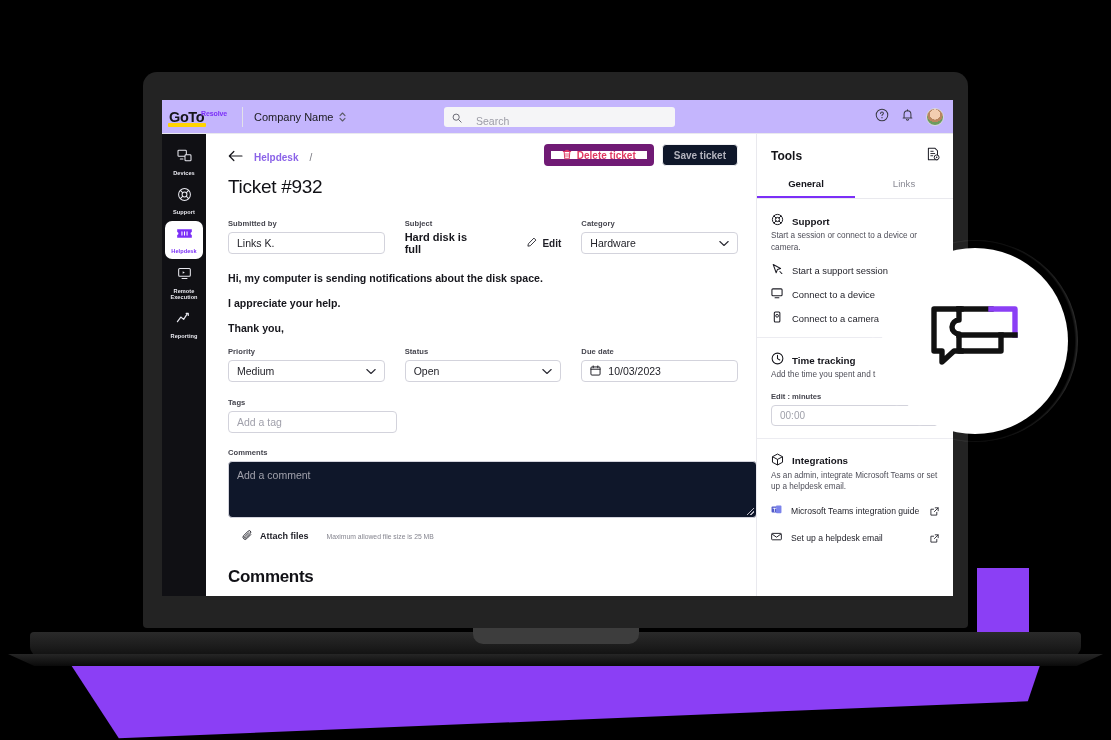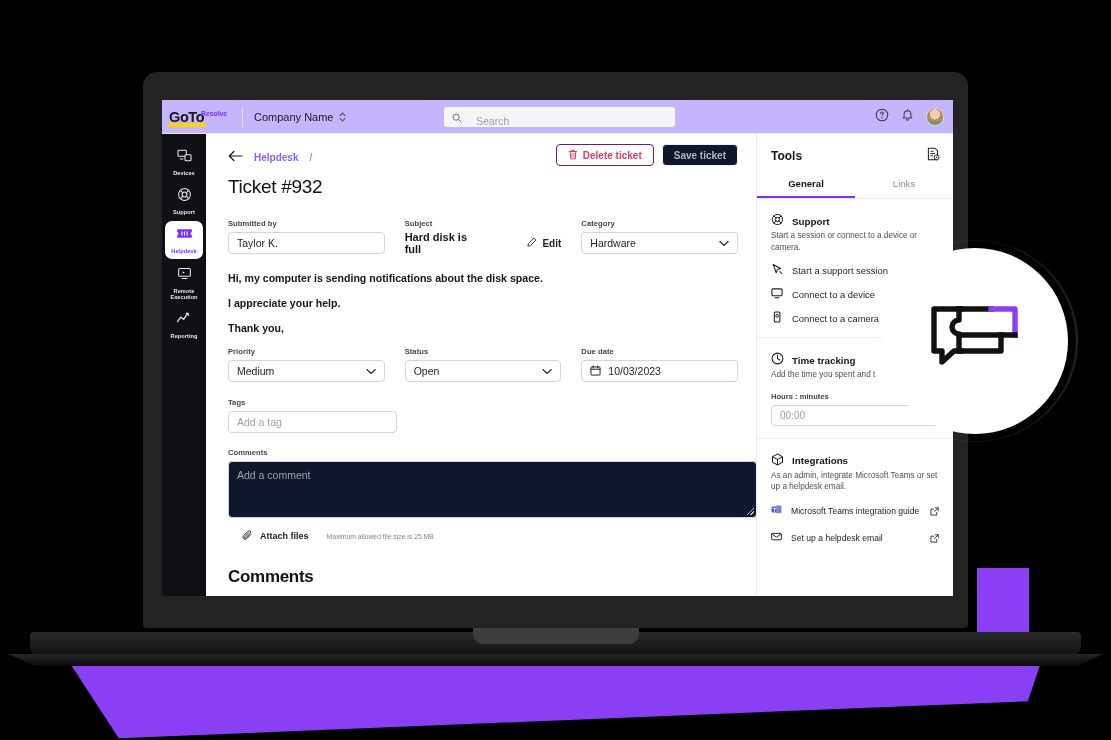--- a/index.html
+++ b/index.html
@@ -114,21 +114,21 @@
   }
   .crumb-row { display: flex; align-items: center; gap: 11px; height: 18px; }
   .back-arrow { cursor: pointer; }
   .crumb-link { font-size: 10px; color: #8b63e8; font-weight: 600; cursor: pointer; }
   .crumb-sep { font-size: 10px; color: #77777f; }
   .action-btns { position: absolute; right: 18px; top: 10px; display: flex; gap: 8px; }
   .btn {
     height: 22px; border-radius: 4px; font-size: 10px; font-weight: 700;
     display: flex; align-items: center; gap: 5px; padding: 0 11px; cursor: pointer;
   }
-  .btn-delete { border: 1px solid #701a75; color: #e03a63; background: #fff; }
+  .btn-delete { border: 7px solid #701a75; color: #e03a63; background: #fff; }
   .btn-save { background: #0f172a; color: #b4b4be; border: 1px solid #f0f0f3; cursor: default; }
   .ticket-title { font-size: 19px; font-weight: 400; color: #111116; margin-top: 10px; letter-spacing: -.3px; }
 
   .field-label { font-size: 7.6px; font-weight: 700; color: #45454e; margin-bottom: 4px; letter-spacing: .05px; }
   .row3 { display: flex; gap: 20px; margin-top: 21px; }
   .col { width: 169px; }
   .col-sub { width: 169px; }
   .input-box {
     height: 22px; border: 1px solid #d3d3dc; border-radius: 4px;
     background: #fff; display: flex; align-items: center; padding: 0 8px;
@@ -348,21 +348,21 @@
             <div class="btn btn-save">
               <span>Save ticket</span>
             </div>
           </div>
 
           <h1 class="ticket-title">Ticket #932</h1>
 
           <div class="row3">
             <div class="col">
               <div class="field-label">Submitted by</div>
-              <div class="input-box">Taylor K.</div>
+              <div class="input-box">Links K.</div>
             </div>
 
             <div class="col-sub">
               <div class="field-label">Subject</div>
               <div class="subject-line">
                 <span class="subject-val">Hard disk is full</span>
                 <span class="edit-btn">
                   <span>
                     <svg width="10" height="10" viewBox="0 0 12 12" fill="none">
                       <path d="M8.3 1.3 10.7 3.7 3.9 10.5 1.1 11l.5-2.8z" stroke="#1e1e26" stroke-width="1.05" stroke-linejoin="round"></path>
@@ -523,21 +523,21 @@
             <div class="sect-head">
               <span>
                 <svg width="13" height="13" viewBox="0 0 15 15" fill="none">
                   <circle cx="7.5" cy="7.5" r="6.2" stroke="#15151b" stroke-width="1.2"></circle>
                   <path d="M7.5 3.9v3.8l2.6 1.6" stroke="#15151b" stroke-width="1.2" stroke-linecap="round" stroke-linejoin="round"></path>
                 </svg>
               </span>
               <span class="sect-title">Time tracking</span>
             </div>
             <div class="sect-desc">Add the time you spent and t</div>
-            <div class="mini-label">Hours : minutes</div>
+            <div class="mini-label">Edit : minutes</div>
             <div class="time-input">00:00</div>
           </section>
 
           <section class="sect" style="border-bottom:none">
             <div class="sect-head">
               <span>
                 <svg width="13" height="13" viewBox="0 0 15 15" fill="none">
                   <path d="M7.5 1.2 13.3 4.3v6.4L7.5 13.8 1.7 10.7V4.3z" stroke="#15151b" stroke-width="1.15" stroke-linejoin="round"></path>
                   <path d="M1.7 4.3 7.5 7.4l5.8-3.1M7.5 7.4v6.4" stroke="#15151b" stroke-width="1.15" stroke-linejoin="round"></path>
                 </svg>

